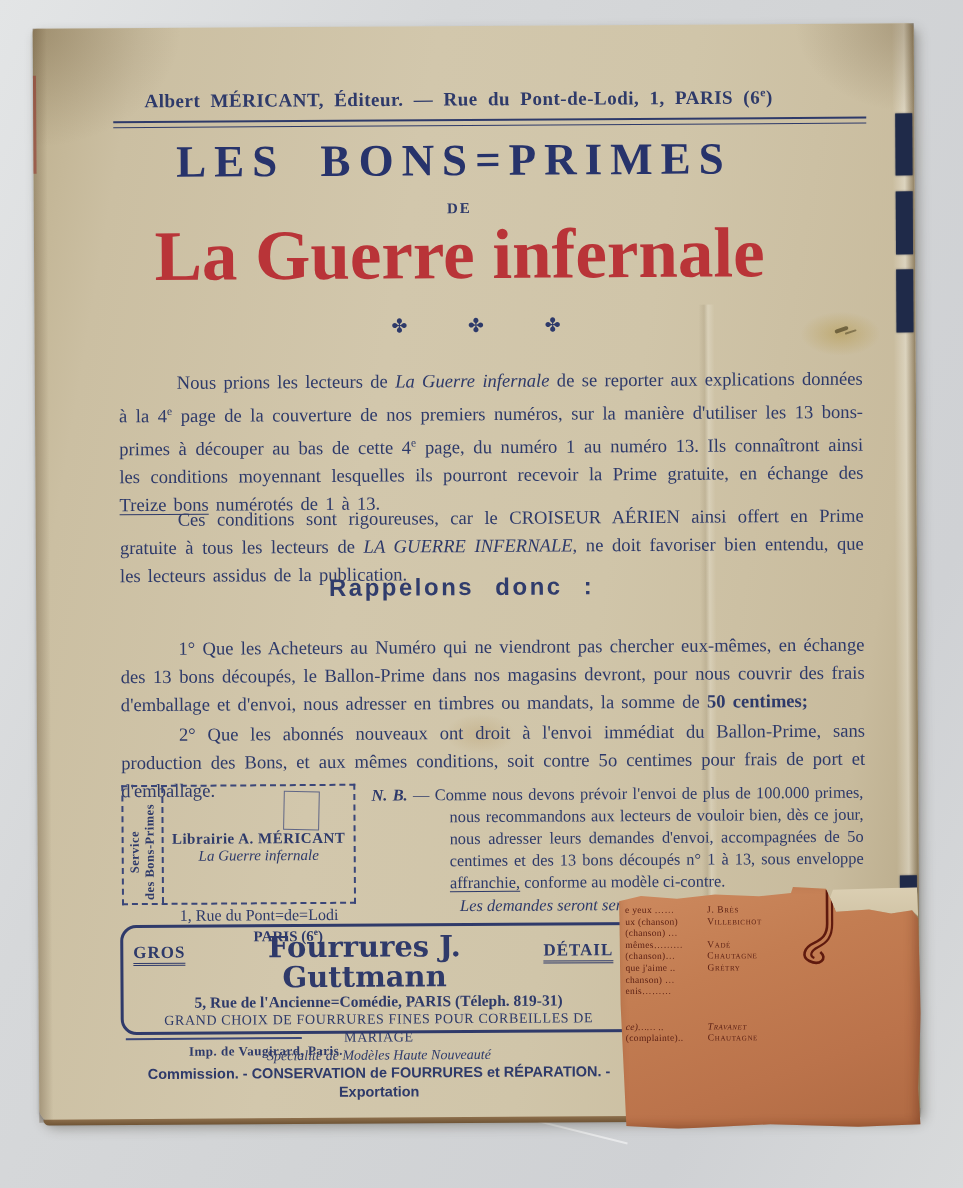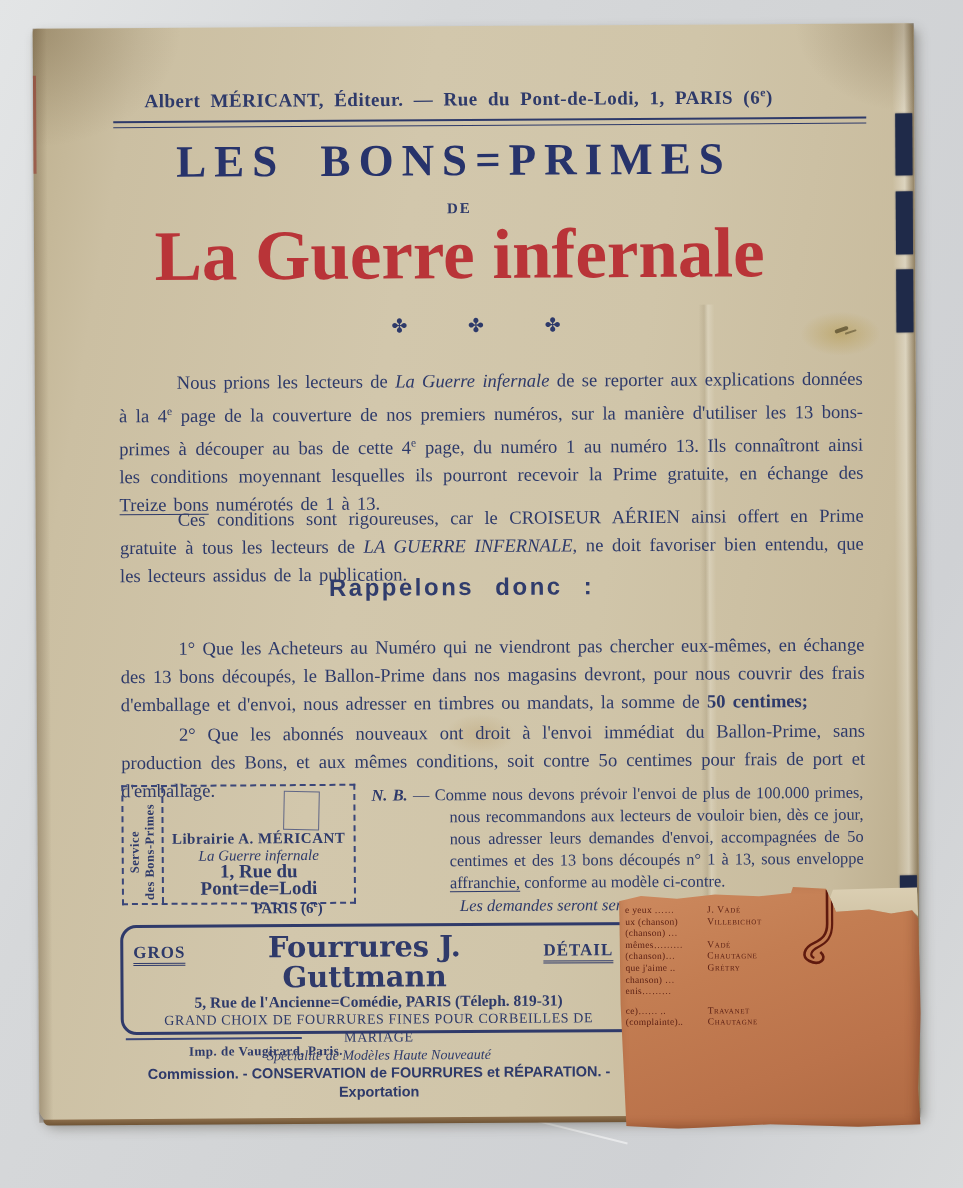--- a/index.html
+++ b/index.html
@@ -64,21 +64,21 @@
   .envelope{position:absolute;left:84px;top:757px;width:230px;height:116px;
             border:2px dashed #3a4679;}
   .env-sep{position:absolute;left:38px;top:0;bottom:0;border-left:2px dashed #3a4679;}
   .env-vert{position:absolute;left:-37px;top:50px;width:112px;text-align:center;
             transform:rotate(-90deg);font-size:12.5px;font-weight:bold;line-height:15px;letter-spacing:.5px;}
   .stamp{position:absolute;left:160px;top:5px;width:34px;height:37px;
          border:1.5px solid rgba(58,70,121,.75);transform:rotate(1.5deg);}
   .env-addr{position:absolute;left:44px;right:4px;top:44px;text-align:center;line-height:16.5px;}
   .env-l1{font-size:15px;font-weight:bold;letter-spacing:.5px;}
   .env-l2{font-size:15px;font-style:italic;}
-  .env-l3{font-size:19px;font-weight:bold;}
+  .env-l3{font-size:16px;font-weight:normal;margin-top:44px;}
   .env-l4{font-size:15px;font-weight:bold;padding-left:58px;text-align:center;}
   
   .nb-block{position:absolute;left:334px;top:758px;width:492px;}
   .nb-par{font-size:16.4px;line-height:22px;text-align:justify;
           padding-left:78px;text-indent:-78px;margin:0;}
   .nb-note{font-size:16.5px;font-style:italic;margin:2px 0 0 88px;}
   
   .ad-box{position:absolute;left:82px;top:897px;width:544px;height:110px;
           border:3px solid #2f3a6a;border-radius:16px;box-sizing:border-box;}
   .ad-row1{display:flex;align-items:baseline;padding:5px 48px 0 10px;}
@@ -189,21 +189,21 @@
 
   <div class="scrap-notch" data-name="torn-paper-notch"></div>
   <div class="scrap" data-name="orange-scrap">
     <svg class="hook-svg" width="60" height="85" viewBox="0 0 60 85" data-name="scrap-hook-ornament-icon">
       <path d="M38,2 L38,36 C38,47 33,51 25,55 C14,60 12,69 20,73 C30,78 39,71 31,64" fill="none" stroke="#5f1a0e" stroke-width="2.6"></path>
       <path d="M43,2 L43,36 C43,50 37,55 29,59 C21,63 20,68 25,70" fill="none" stroke="#5f1a0e" stroke-width="2.2"></path>
     </svg>
     <div class="songs" data-name="scrap-song-list">
       <div class="song-row" data-name="song-row">
           <span class="song-left" data-name="song-title-fragment">e yeux ……</span>
-          <span class="song-right" data-name="song-composer">J. Vadé</span>
+          <span class="song-right" data-name="song-composer">J. Brès</span>
         </div>
       <div class="song-row" data-name="song-row">
           <span class="song-left" data-name="song-title-fragment">ux (chanson)</span>
           <span class="song-right" data-name="song-composer">Villebichot</span>
         </div>
       <div class="song-row" data-name="song-row">
           <span class="song-left" data-name="song-title-fragment">(chanson) …</span>
           <span class="song-right" data-name="song-composer"></span>
         </div>
       <div class="song-row" data-name="song-row">
@@ -219,21 +219,21 @@
           <span class="song-right" data-name="song-composer">Grétry</span>
         </div>
       <div class="song-row" data-name="song-row">
           <span class="song-left" data-name="song-title-fragment">chanson) …</span>
           <span class="song-right" data-name="song-composer"></span>
         </div>
       <div class="song-row" data-name="song-row">
           <span class="song-left" data-name="song-title-fragment">enis………</span>
           <span class="song-right" data-name="song-composer"></span>
         </div>
-      <div class="song-row" style="margin-top:8px;" data-name="song-row">
+      <div class="song-row" style="margin-top:24px;font-style:italic;" data-name="song-row">
           <span class="song-left" data-name="song-title-fragment">ce)…… ..</span>
           <span class="song-right" data-name="song-composer">Travanet</span>
         </div>
       <div class="song-row" data-name="song-row">
           <span class="song-left" data-name="song-title-fragment">(complainte)..</span>
           <span class="song-right" data-name="song-composer">Chautagne</span>
         </div>
     </div>
   </div>
 </div>

